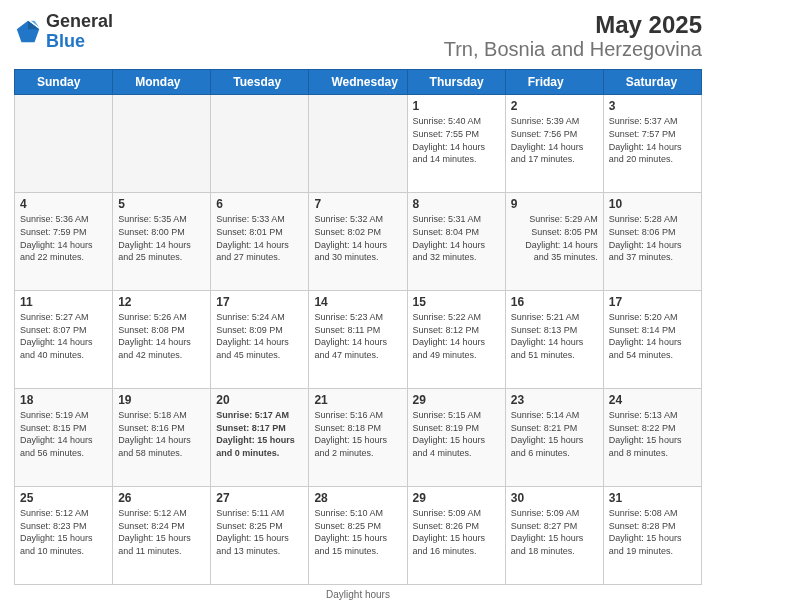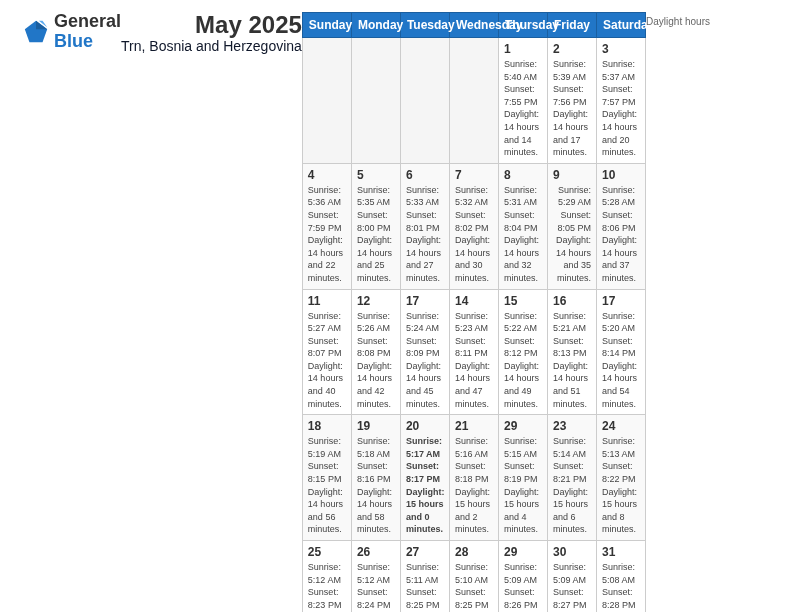--- a/index.html
+++ b/index.html
@@ -8,21 +8,21 @@
       background: #fff;
       width: 792px;
       height: 612px;
       overflow: hidden;
     }
     .page {
       width: 716px;
       height: 612px;
       padding: 12px 14px;
       display: flex;
-      margin-left: 8px;
+      flex-direction: column;
     }
     .header {
       display: flex;
       justify-content: space-between;
       align-items: flex-start;
       margin-bottom: 8px;
     }
     .logo {
       display: flex;
       align-items: center;
@@ -42,37 +42,37 @@
     .title-section {
       text-align: right;
     }
     .month-title {
       font-size: 24px;
       font-weight: bold;
       color: #333;
       line-height: 1.1;
     }
     .location {
-      font-size: 14px;
-      color: #0f172a;
+      font-size: 20px;
+      color: #737373;
     }
     .calendar {
       flex: 1;
       border: 1px solid #ccc;
       border-collapse: collapse;
       width: 100%;
       table-layout: fixed;
     }
     .calendar th {
       background: #2176c7;
       color: #fff;
       font-size: 12px;
       font-weight: bold;
       text-align: left;
-      padding: 5px 6px;
+      padding: 5px 22px;
       border: 1px solid #1a5fa0;
     }
     .calendar td {
       border: 1px solid #ccc;
       vertical-align: top;
       padding: 4px 5px;
       font-size: 9.5px;
       color: #333;
       background: #fff;
       height: 78px;

